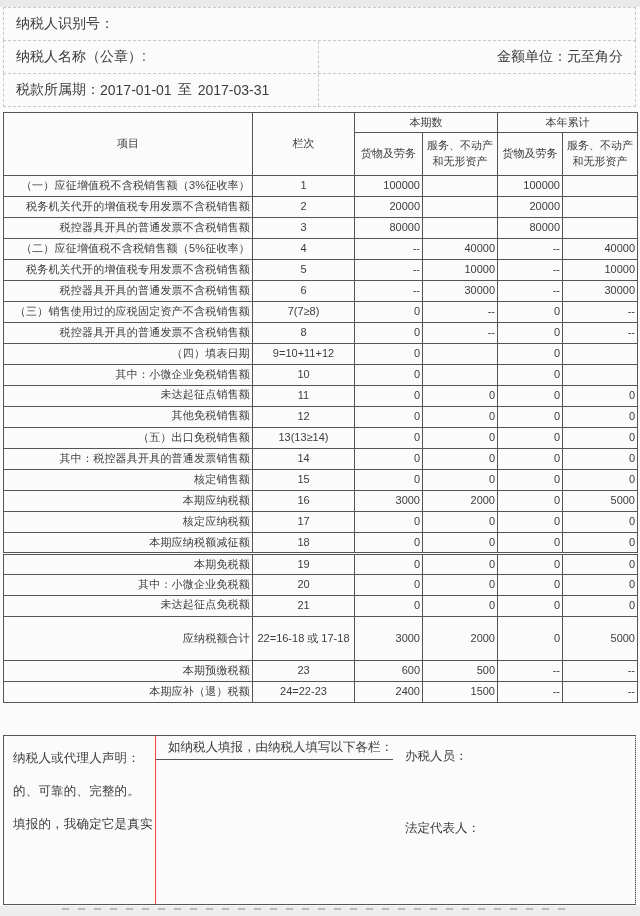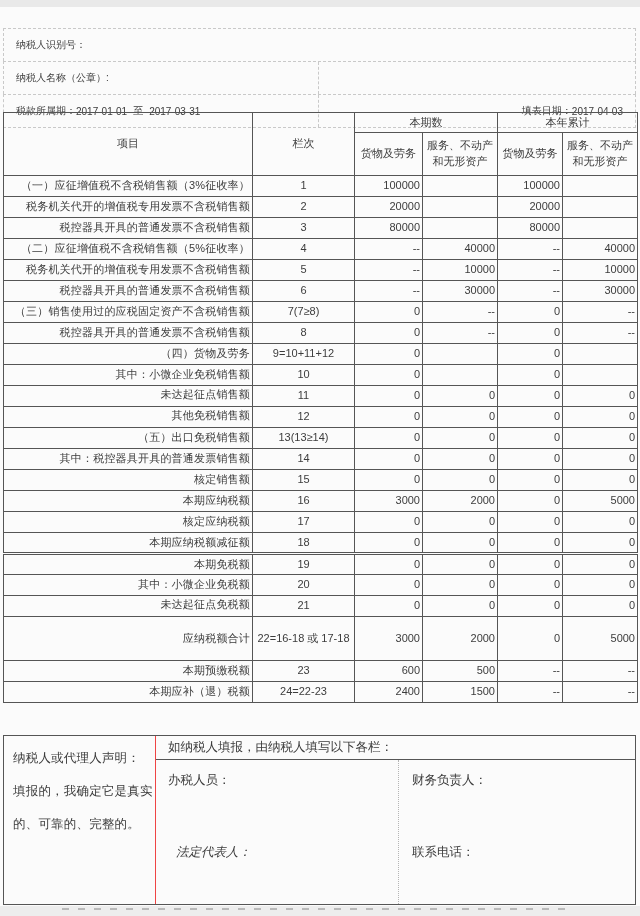--- a/index.html
+++ b/index.html
@@ -11,21 +11,21 @@
     -webkit-font-smoothing:antialiased;
   }
   .strip-top{position:absolute;left:0;top:0;width:640px;height:7px;background:#e9e9e9;}
   .strip-bottom{position:absolute;left:0;top:906px;width:640px;height:10px;background:#ededed;}
   .artifact-dashes{
     position:absolute;left:62px;top:2px;width:505px;height:2px;opacity:.55;
     background:repeating-linear-gradient(90deg,#8f8f8f 0 7px,transparent 7px 16px);
   }
 
   
-  .top-section{position:absolute;left:3px;top:7px;width:633px;font-size:10px;margin-top:21px;}
+  .top-section{position:absolute;left:3px;top:7px;width:633px;font-size:14px;}
   .info-row{box-sizing:border-box;border:1px dashed #c9c9c9;border-bottom:none;display:flex;}
   .info-row:last-child{border-bottom:1px dashed #c9c9c9;}
   .info-cell{box-sizing:border-box;display:flex;align-items:center;height:32px;padding:0 12px;}
   .info-cell.grow{flex:1;}
   .info-cell.split-l{width:315px;border-right:1px dashed #c9c9c9;}
   .info-cell.split-r{flex:1;justify-content:flex-end;text-align:right;}
 
   
   table.report{
     position:absolute;left:3px;top:112px;width:634px;
@@ -60,62 +60,59 @@
   
   .bottom-section{
     position:absolute;left:3px;top:735px;width:633px;height:170px;
     box-sizing:border-box;border:1px solid #555;display:flex;font-size:12.5px;
   }
   .decl-cell{
     box-sizing:border-box;width:152px;border-right:1px solid #ef4444;
     padding:6px 3px 0 9px;
   }
   .decl-line{line-height:33px;white-space:nowrap;letter-spacing:.2px;}
-  .sign-area{flex:1;display:flex;flex-direction:column;}
+  .sign-area{flex:1;display:flex;flex-direction:row;}
   .filer-note{
     box-sizing:border-box;height:24px;border-bottom:1px solid #555;
     display:flex;align-items:center;padding-left:12px;
   }
   .fields-grid{position:relative;flex:1;}
   .fields-vdivider{
     position:absolute;left:242px;top:0;bottom:0;width:0;
     border-left:1px dotted #b5b5b5;
   }
   .field-label{position:absolute;white-space:nowrap;}
   .fl-tl{left:12px;top:12px;}
   .fl-tr{left:256px;top:12px;}
-  .fl-bl{left:20px;top:84px;font-style:italic;}
+  .fl-bl{left:12px;top:84px;}
   .fl-br{left:256px;top:84px;}
   .agent-note{
     box-sizing:border-box;height:35px;border-top:1px solid #555;
     display:flex;align-items:center;padding-left:12px;
   }
 </style>
 </head>
 <body>
 
 <div class="strip-top"></div>
 
 <div class="top-section">
   <div class="info-row">
     <div class="info-cell grow">纳税人识别号：</div>
   </div>
   <div class="info-row">
     <div class="info-cell split-l">纳税人名称（公章）:</div>
+    <div class="info-cell split-r">金额单位：元至角分</div>
   </div>
   <div class="info-row">
     <div class="info-cell split-l">
       <span>税款所属期：</span>
       <span>2017-01-01</span>
       <span style="padding:0 6px;">至</span>
       <span>2017-03-31</span>
-    </div>
-    <div class="info-cell split-r">
-      <span>填表日期：</span>
-      <span>2017-04-03</span>
     </div>
   </div>
 </div>
 
 <table class="report">
   <colgroup>
     <col class="c-item">
       <col class="c-no">
       <col class="c-v1">
       <col class="c-v2">
@@ -195,21 +192,21 @@
       </tr>
       <tr>
         <td class="cell-label ind-1">税控器具开具的普通发票不含税销售额</td>
         <td class="cell-no">8</td>
         <td class="cell-val">0</td>
         <td class="cell-val">--</td>
         <td class="cell-val">0</td>
         <td class="cell-val">--</td>
       </tr>
       <tr>
-        <td class="cell-label ind-0">（四）货物及劳务</td>
+        <td class="cell-label ind-0">（四）填表日期</td>
         <td class="cell-no">9=10+11+12</td>
         <td class="cell-val">0</td>
         <td class="cell-val"></td>
         <td class="cell-val">0</td>
         <td class="cell-val"></td>
       </tr>
       <tr>
         <td class="cell-label ind-1">其中：小微企业免税销售额</td>
         <td class="cell-no">10</td>
         <td class="cell-val">0</td>
@@ -328,22 +325,22 @@
         <td class="cell-val">1500</td>
         <td class="cell-val">--</td>
         <td class="cell-val">--</td>
       </tr>
     </tbody>
 </table>
 
 <div class="bottom-section">
   <div class="decl-cell">
     <div class="decl-line">纳税人或代理人声明：</div>
+    <div class="decl-line">的、可靠的、完整的。</div>
     <div class="decl-line">填报的，我确定它是真实</div>
-    <div class="decl-line">的、可靠的、完整的。</div>
   </div>
   <div class="sign-area">
     <div class="filer-note">如纳税人填报，由纳税人填写以下各栏：</div>
     <div class="fields-grid">
       <div class="fields-vdivider"></div>
       <div class="field-label fl-tl">办税人员：</div>
       <div class="field-label fl-tr">财务负责人：</div>
       <div class="field-label fl-bl">法定代表人：</div>
       <div class="field-label fl-br">联系电话：</div>
     </div>

